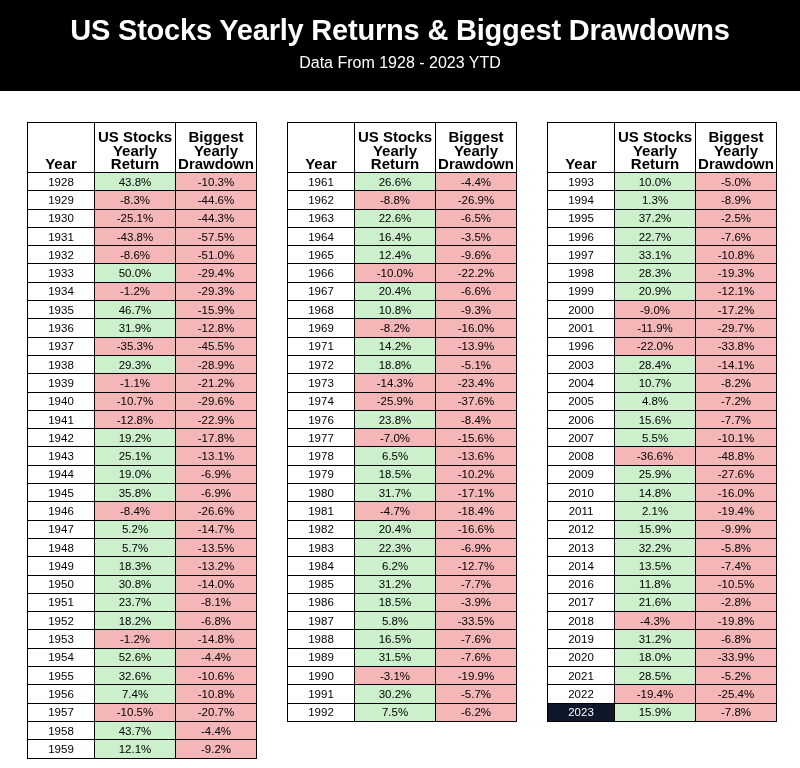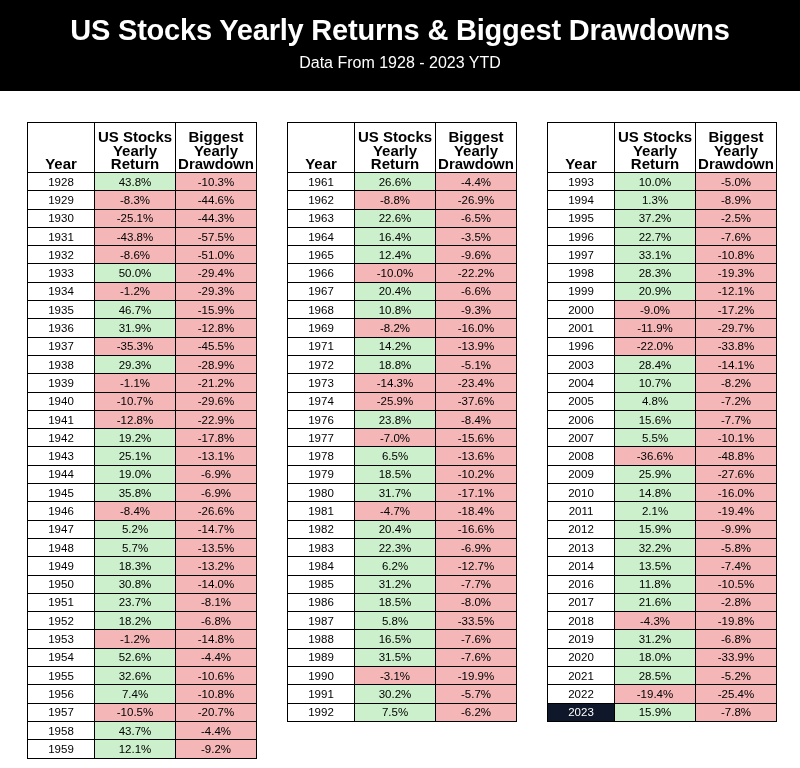--- a/index.html
+++ b/index.html
@@ -439,21 +439,21 @@
           <td class="neg">-12.7%</td>
         </tr>
         <tr>
           <td class="cell-year">1985</td>
           <td class="pos">31.2%</td>
           <td class="neg">-7.7%</td>
         </tr>
         <tr>
           <td class="cell-year">1986</td>
           <td class="pos">18.5%</td>
-          <td class="neg">-8.0%</td>
+          <td class="neg">-3.9%</td>
         </tr>
         <tr>
           <td class="cell-year">1987</td>
           <td class="pos">5.8%</td>
           <td class="neg">-33.5%</td>
         </tr>
         <tr>
           <td class="cell-year">1988</td>
           <td class="pos">16.5%</td>
           <td class="neg">-7.6%</td>

